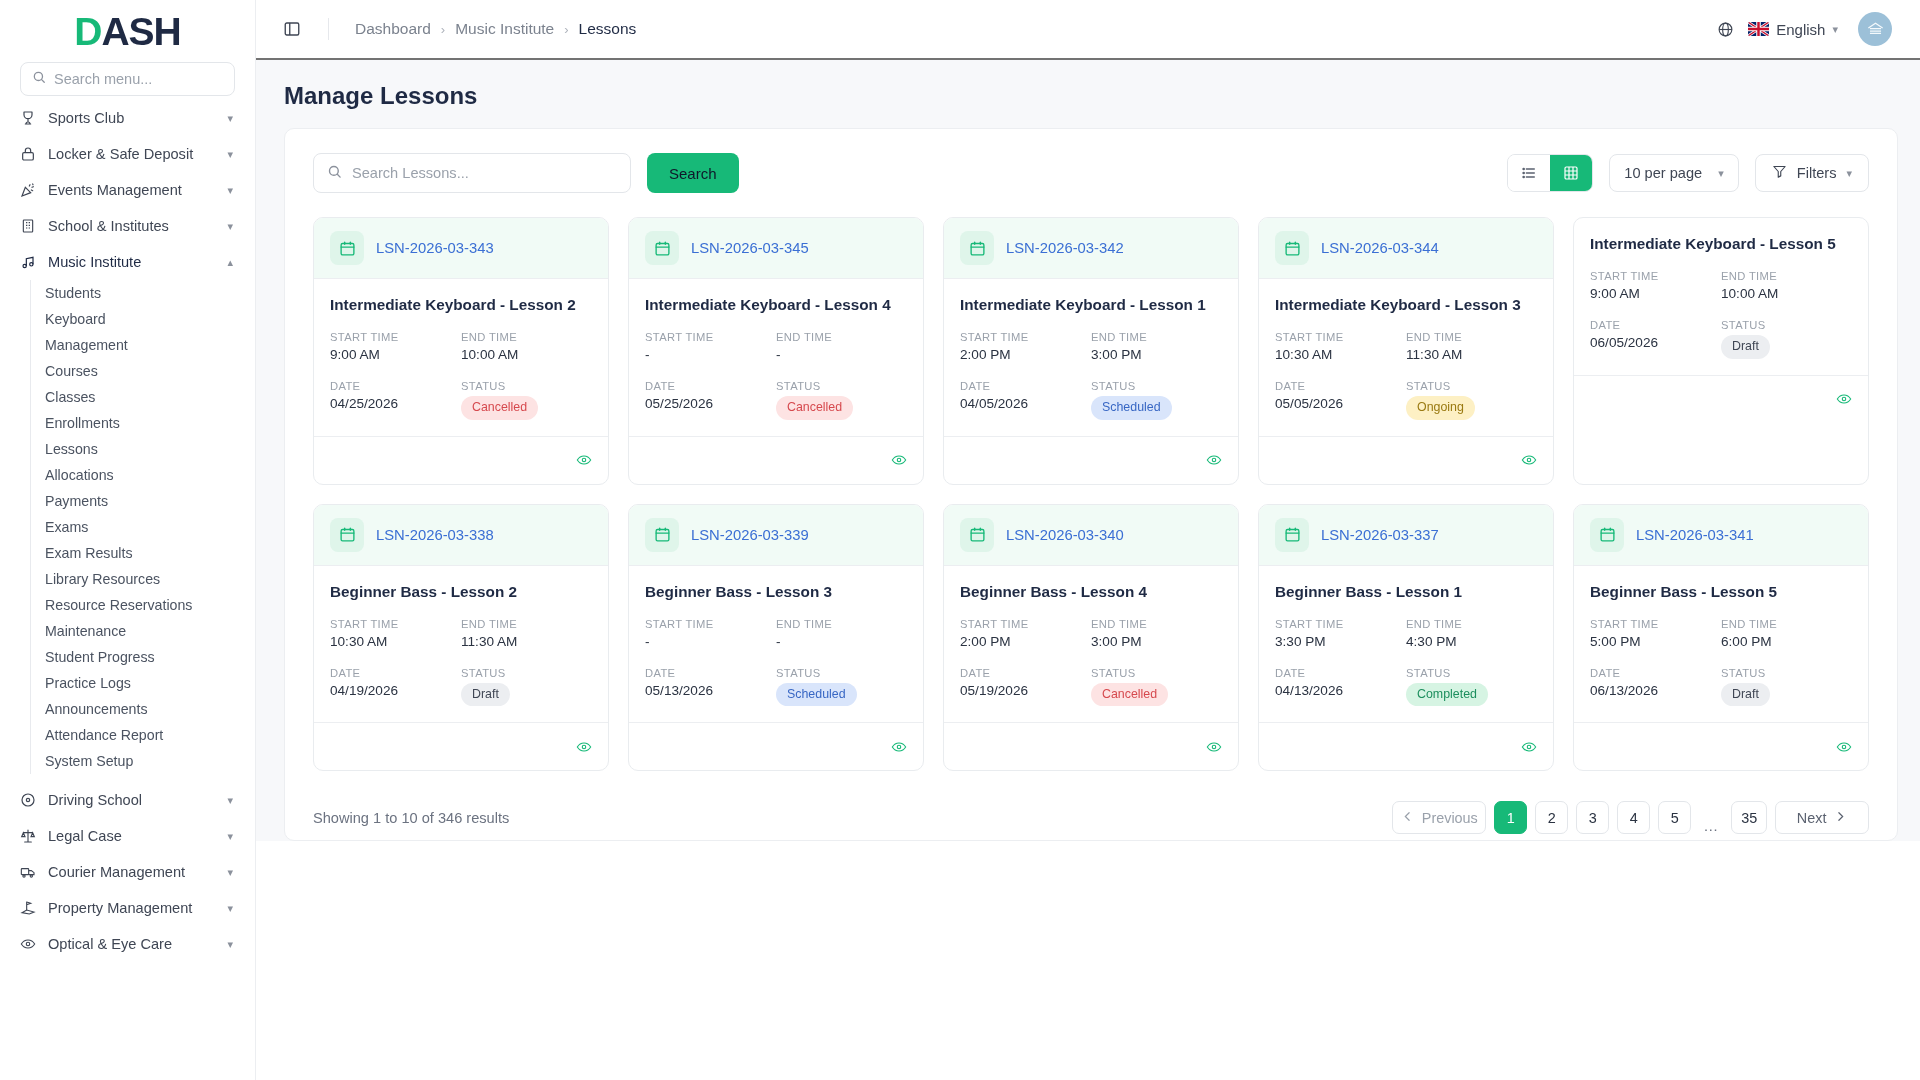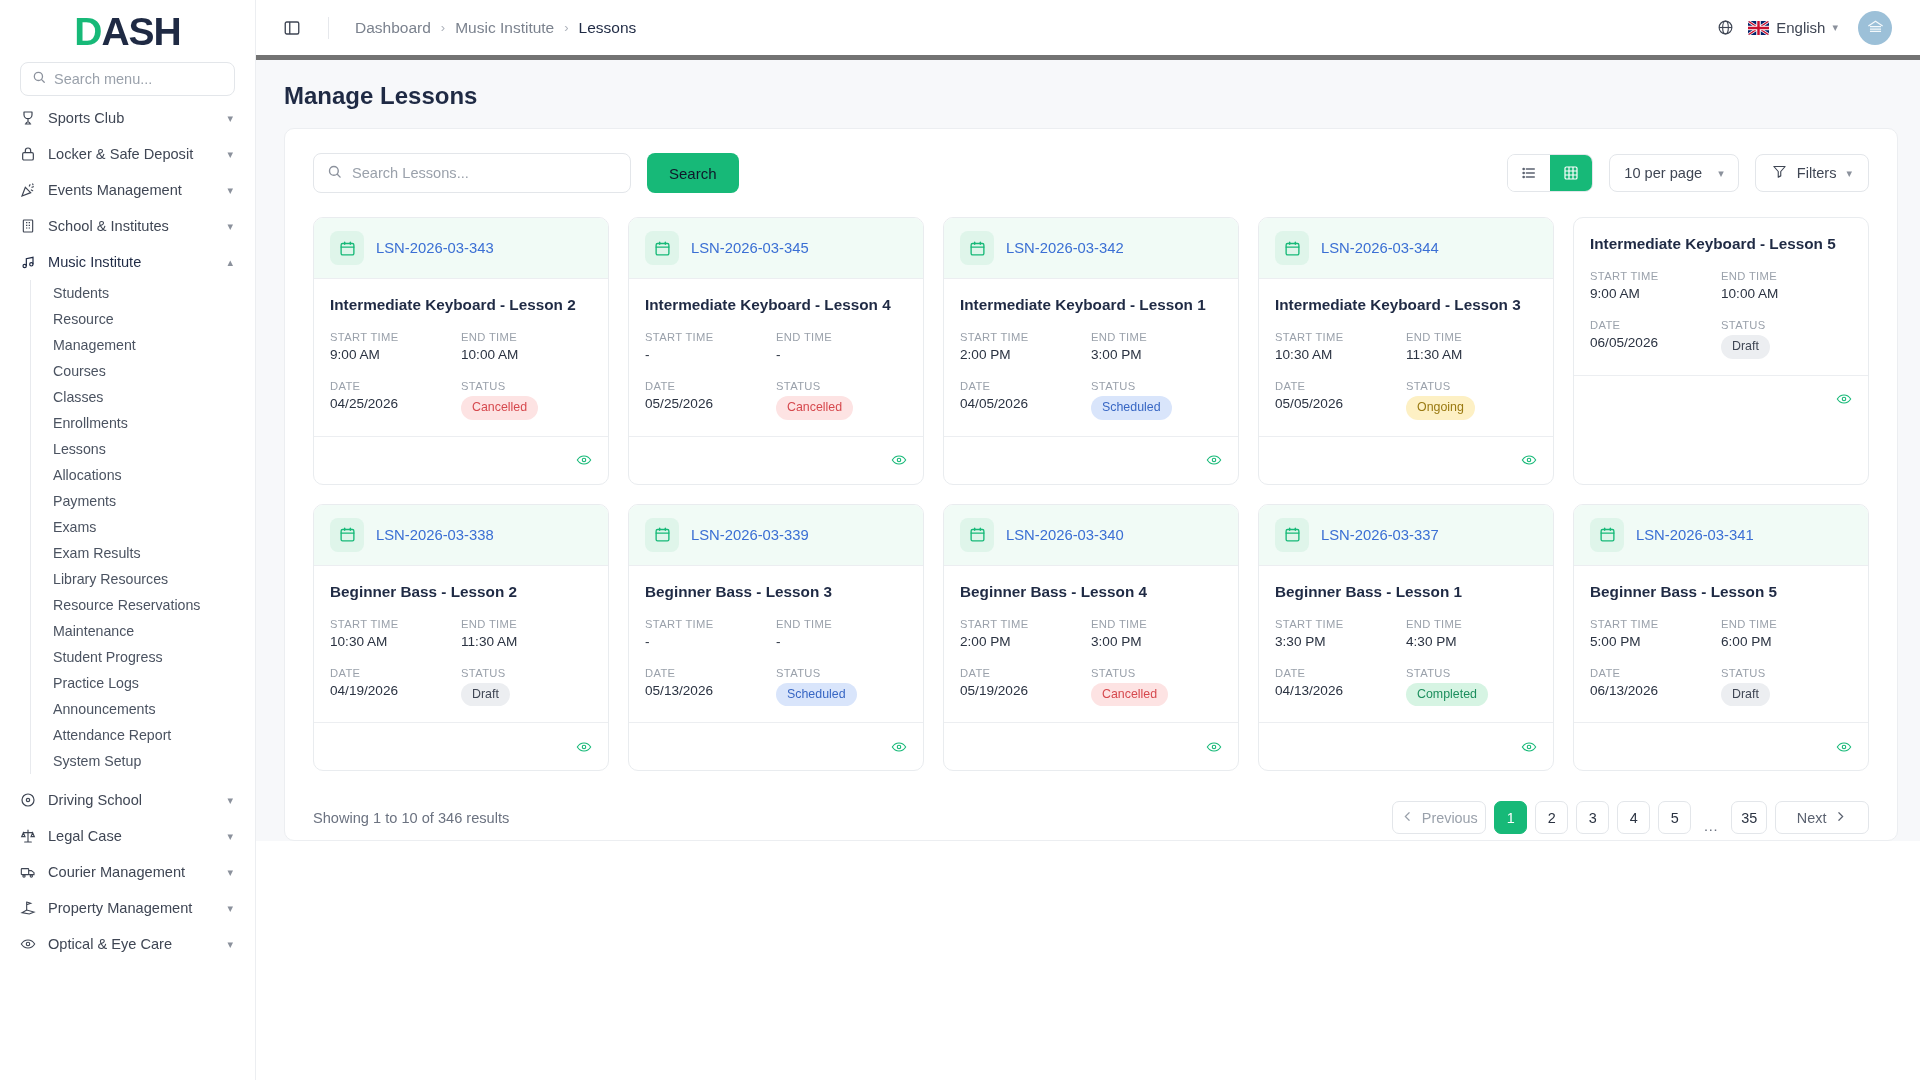--- a/index.html
+++ b/index.html
@@ -38,35 +38,35 @@
   .nav-group {
     display: flex; align-items: center; gap: 12px;
     height: 36px; padding: 0 22px 0 19px; cursor: pointer;
     color: #3f4654; font-size: 14.6px;
   }
   .nav-group .gi { width: 17px; height: 17px; display: flex; align-items: center; justify-content: center; flex: 0 0 17px; color: #3f4654; }
   .nav-group .glabel { flex: 1; white-space: nowrap; }
   .nav-group .chev { color: #8b919c; font-size: 11px; line-height: 1; }
   .nav-group.active { color: #1f2a44; font-weight: 500; }
 
-  .subnav { position: relative; margin-left: 30px; padding-left: 8px; }
+  .subnav { position: relative; margin-left: 30px; padding-left: 0; }
   .subnav::before {
     content: ""; position: absolute; left: 0; top: 0; bottom: 0;
     width: 1px; background: #e8eaee;
   }
   .sub-item {
     height: 26px; display: flex; align-items: center;
     padding-left: 15px; font-size: 14.2px; color: #4b5361; cursor: pointer;
     white-space: nowrap;
   }
 
   
   .main { flex: 1; display: flex; flex-direction: column; background: #f7f8fa; min-width: 0; }
   .topbar {
-    height: 62px; background: #fff; border-bottom: 5px solid #737373;
+    height: 62px; background: #fff; border-bottom: 2px solid #737373;
     display: flex; align-items: center; padding: 0 28px 0 22px; gap: 12px;
   }
   .panel-toggle {
     width: 28px; height: 28px; display: flex; align-items: center; justify-content: center;
     cursor: pointer; color: #3f4654;
   }
   .vdiv { width: 1px; height: 22px; background: #e6e8ec; margin: 0 14px 0 10px; }
   .crumbs { display: flex; align-items: center; gap: 10px; font-size: 15.5px; }
   .crumb { color: #7b828e; cursor: pointer; }
   .crumb.cur { color: #1f2a44; }
@@ -258,21 +258,21 @@
         </span>
         <span class="glabel">Music Institute</span>
         <span class="chev">▴</span>
       </div>
 
       <div class="subnav">
         <div class="sub-item">
             <span>Students</span>
           </div>
         <div class="sub-item">
-            <span>Resource</span>
+            <span>Keyboard</span>
           </div>
         <div class="sub-item">
             <span>Management</span>
           </div>
         <div class="sub-item">
             <span>Courses</span>
           </div>
         <div class="sub-item">
             <span>Classes</span>
           </div>

